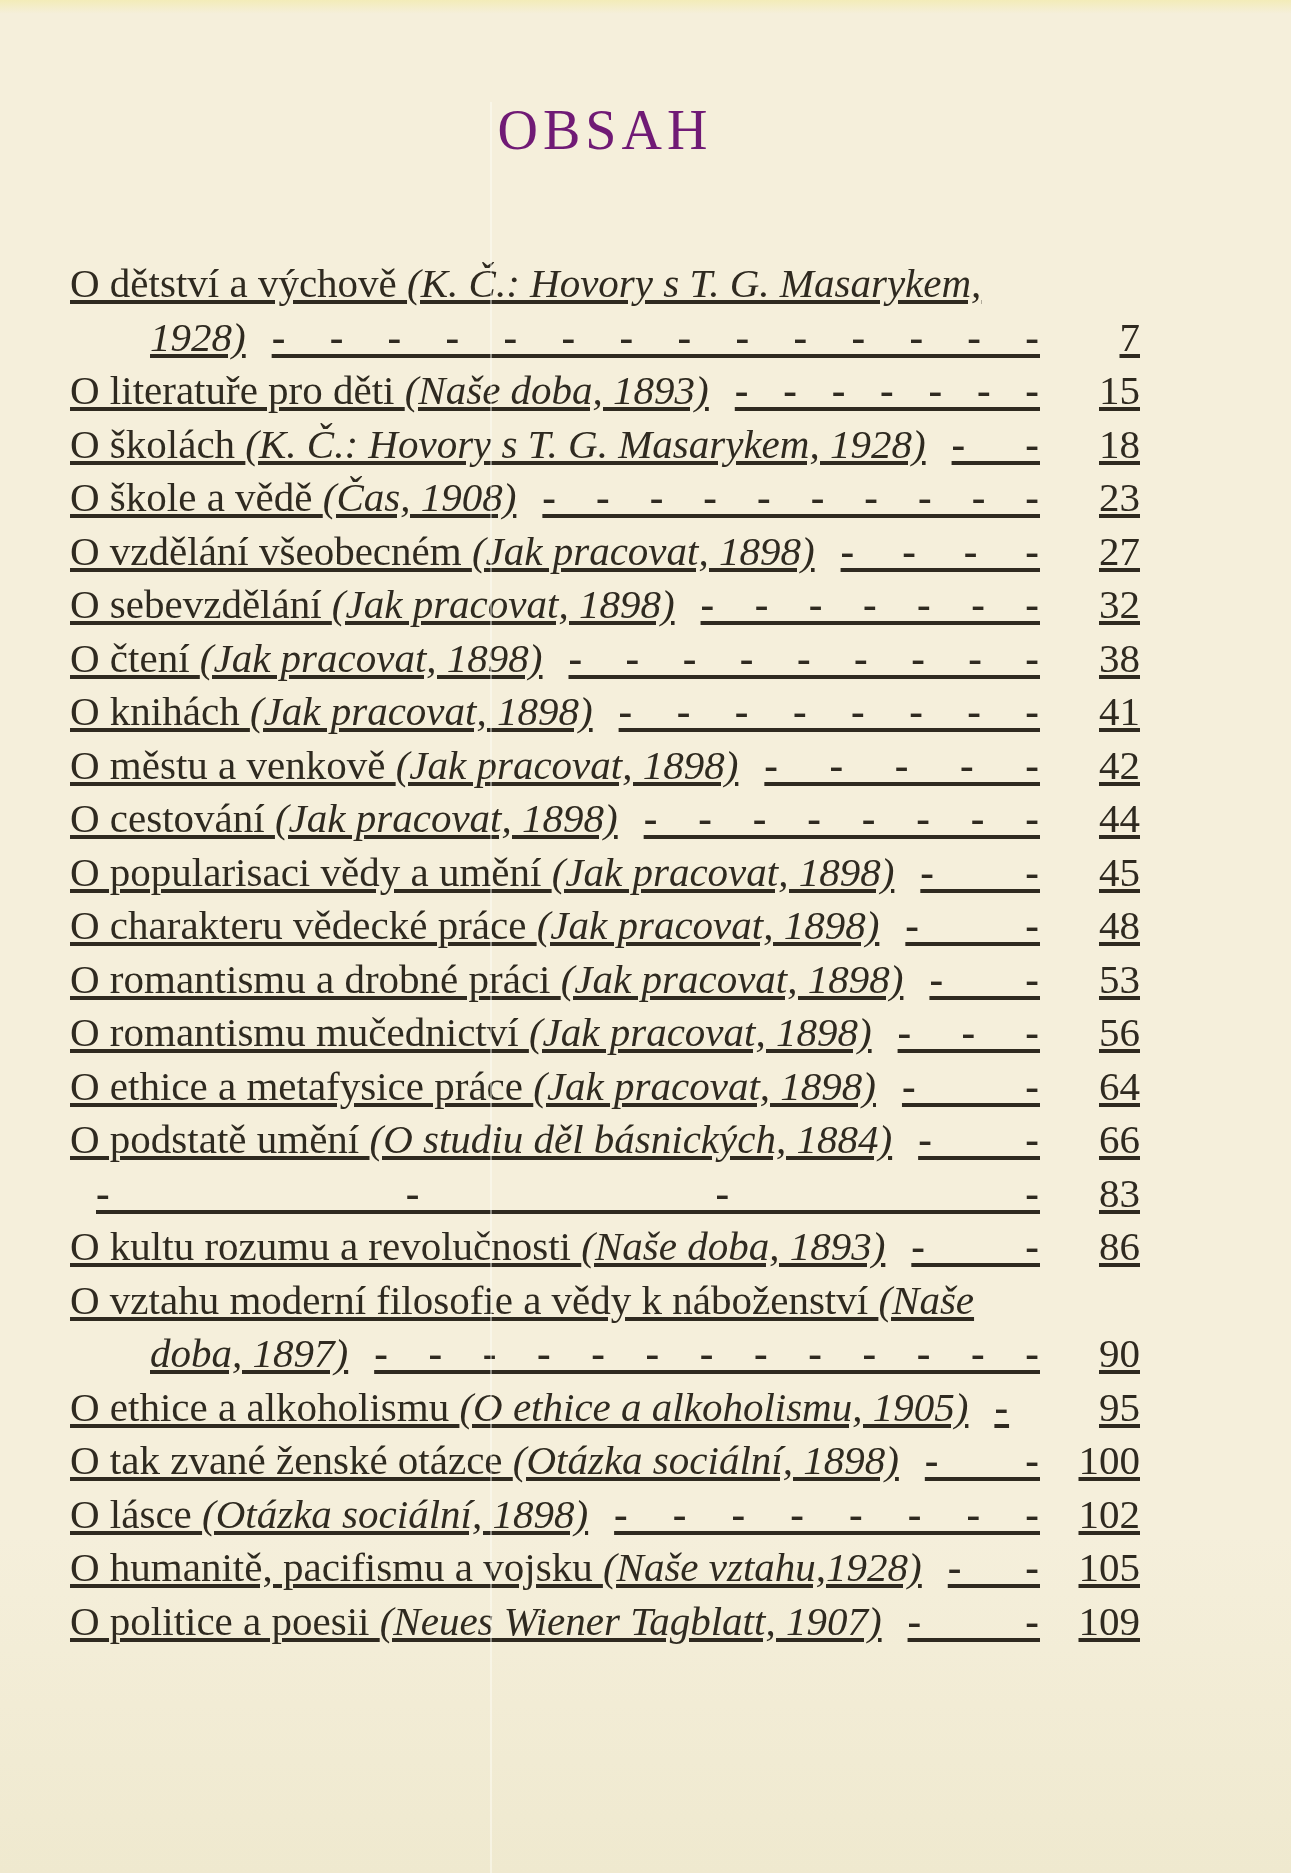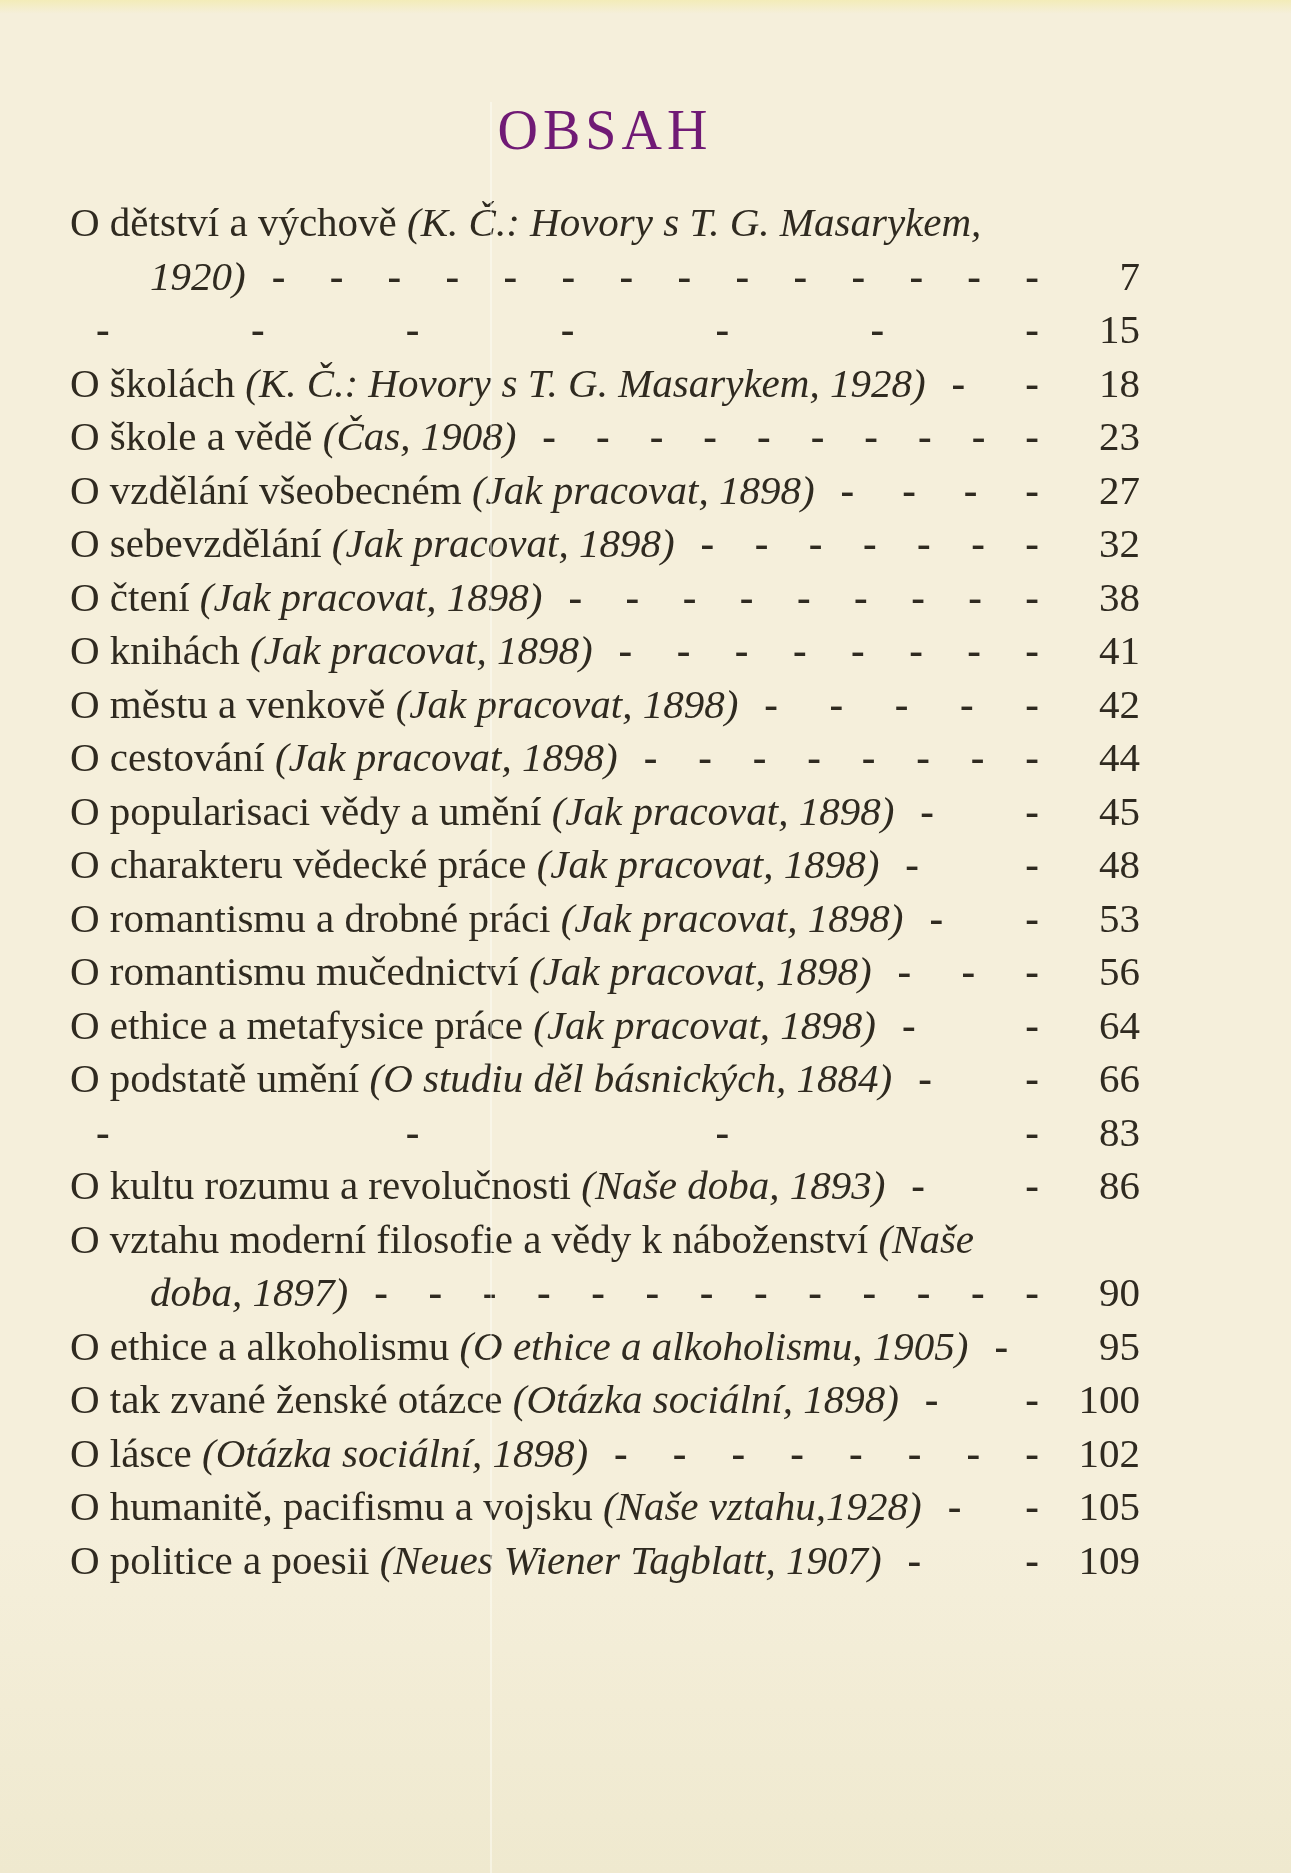--- a/index.html
+++ b/index.html
@@ -34,23 +34,24 @@
   .title {
     margin-top: 102px;
     text-align: center;
     font-size: 56px;
     font-weight: normal;
     letter-spacing: 5px;
     line-height: 1;
     color: #701a75;
   }
   .toc {
-    margin-top: 38px;
+    margin-top: 99px;
     font-size: 41px;
     line-height: 53.5px;
+    text-decoration: underline;
   }
   .row {
     display: flex;
     align-items: baseline;
     height: 53.5px;
     overflow: hidden;
     white-space: nowrap;
   }
   .row .text { white-space: nowrap; }
   .row.indent .text { padding-left: 80px; }
@@ -82,26 +83,27 @@
 
   <div class="toc">
 
       <div class="row">
         <span class="text"><span class="t">O dětství a výchově </span><span class="cite">(K. Č.: Hovory s T. G. Masarykem,</span></span>
         <span class="leader"></span>
         <span class="pg"></span>
       </div>
 
       <div class="row indent">
-        <span class="text"><span class="t"></span><span class="cite">1920)</span></span>
+        <span class="text"><span class="t"></span><span class="cite">1928)</span></span>
         <span class="leader">- - - - - - - - - - - - - -</span>
         <span class="pg">7</span>
       </div>
 
       <div class="row">
+        <span class="text"><span class="t">O literatuře pro děti </span><span class="cite">(Naše doba, 1893)</span></span>
         <span class="leader">- - - - - - -</span>
         <span class="pg">15</span>
       </div>
 
       <div class="row">
         <span class="text"><span class="t">O školách </span><span class="cite">(K. Č.: Hovory s T. G. Masarykem, 1928)</span></span>
         <span class="leader">- -</span>
         <span class="pg">18</span>
       </div>
 

